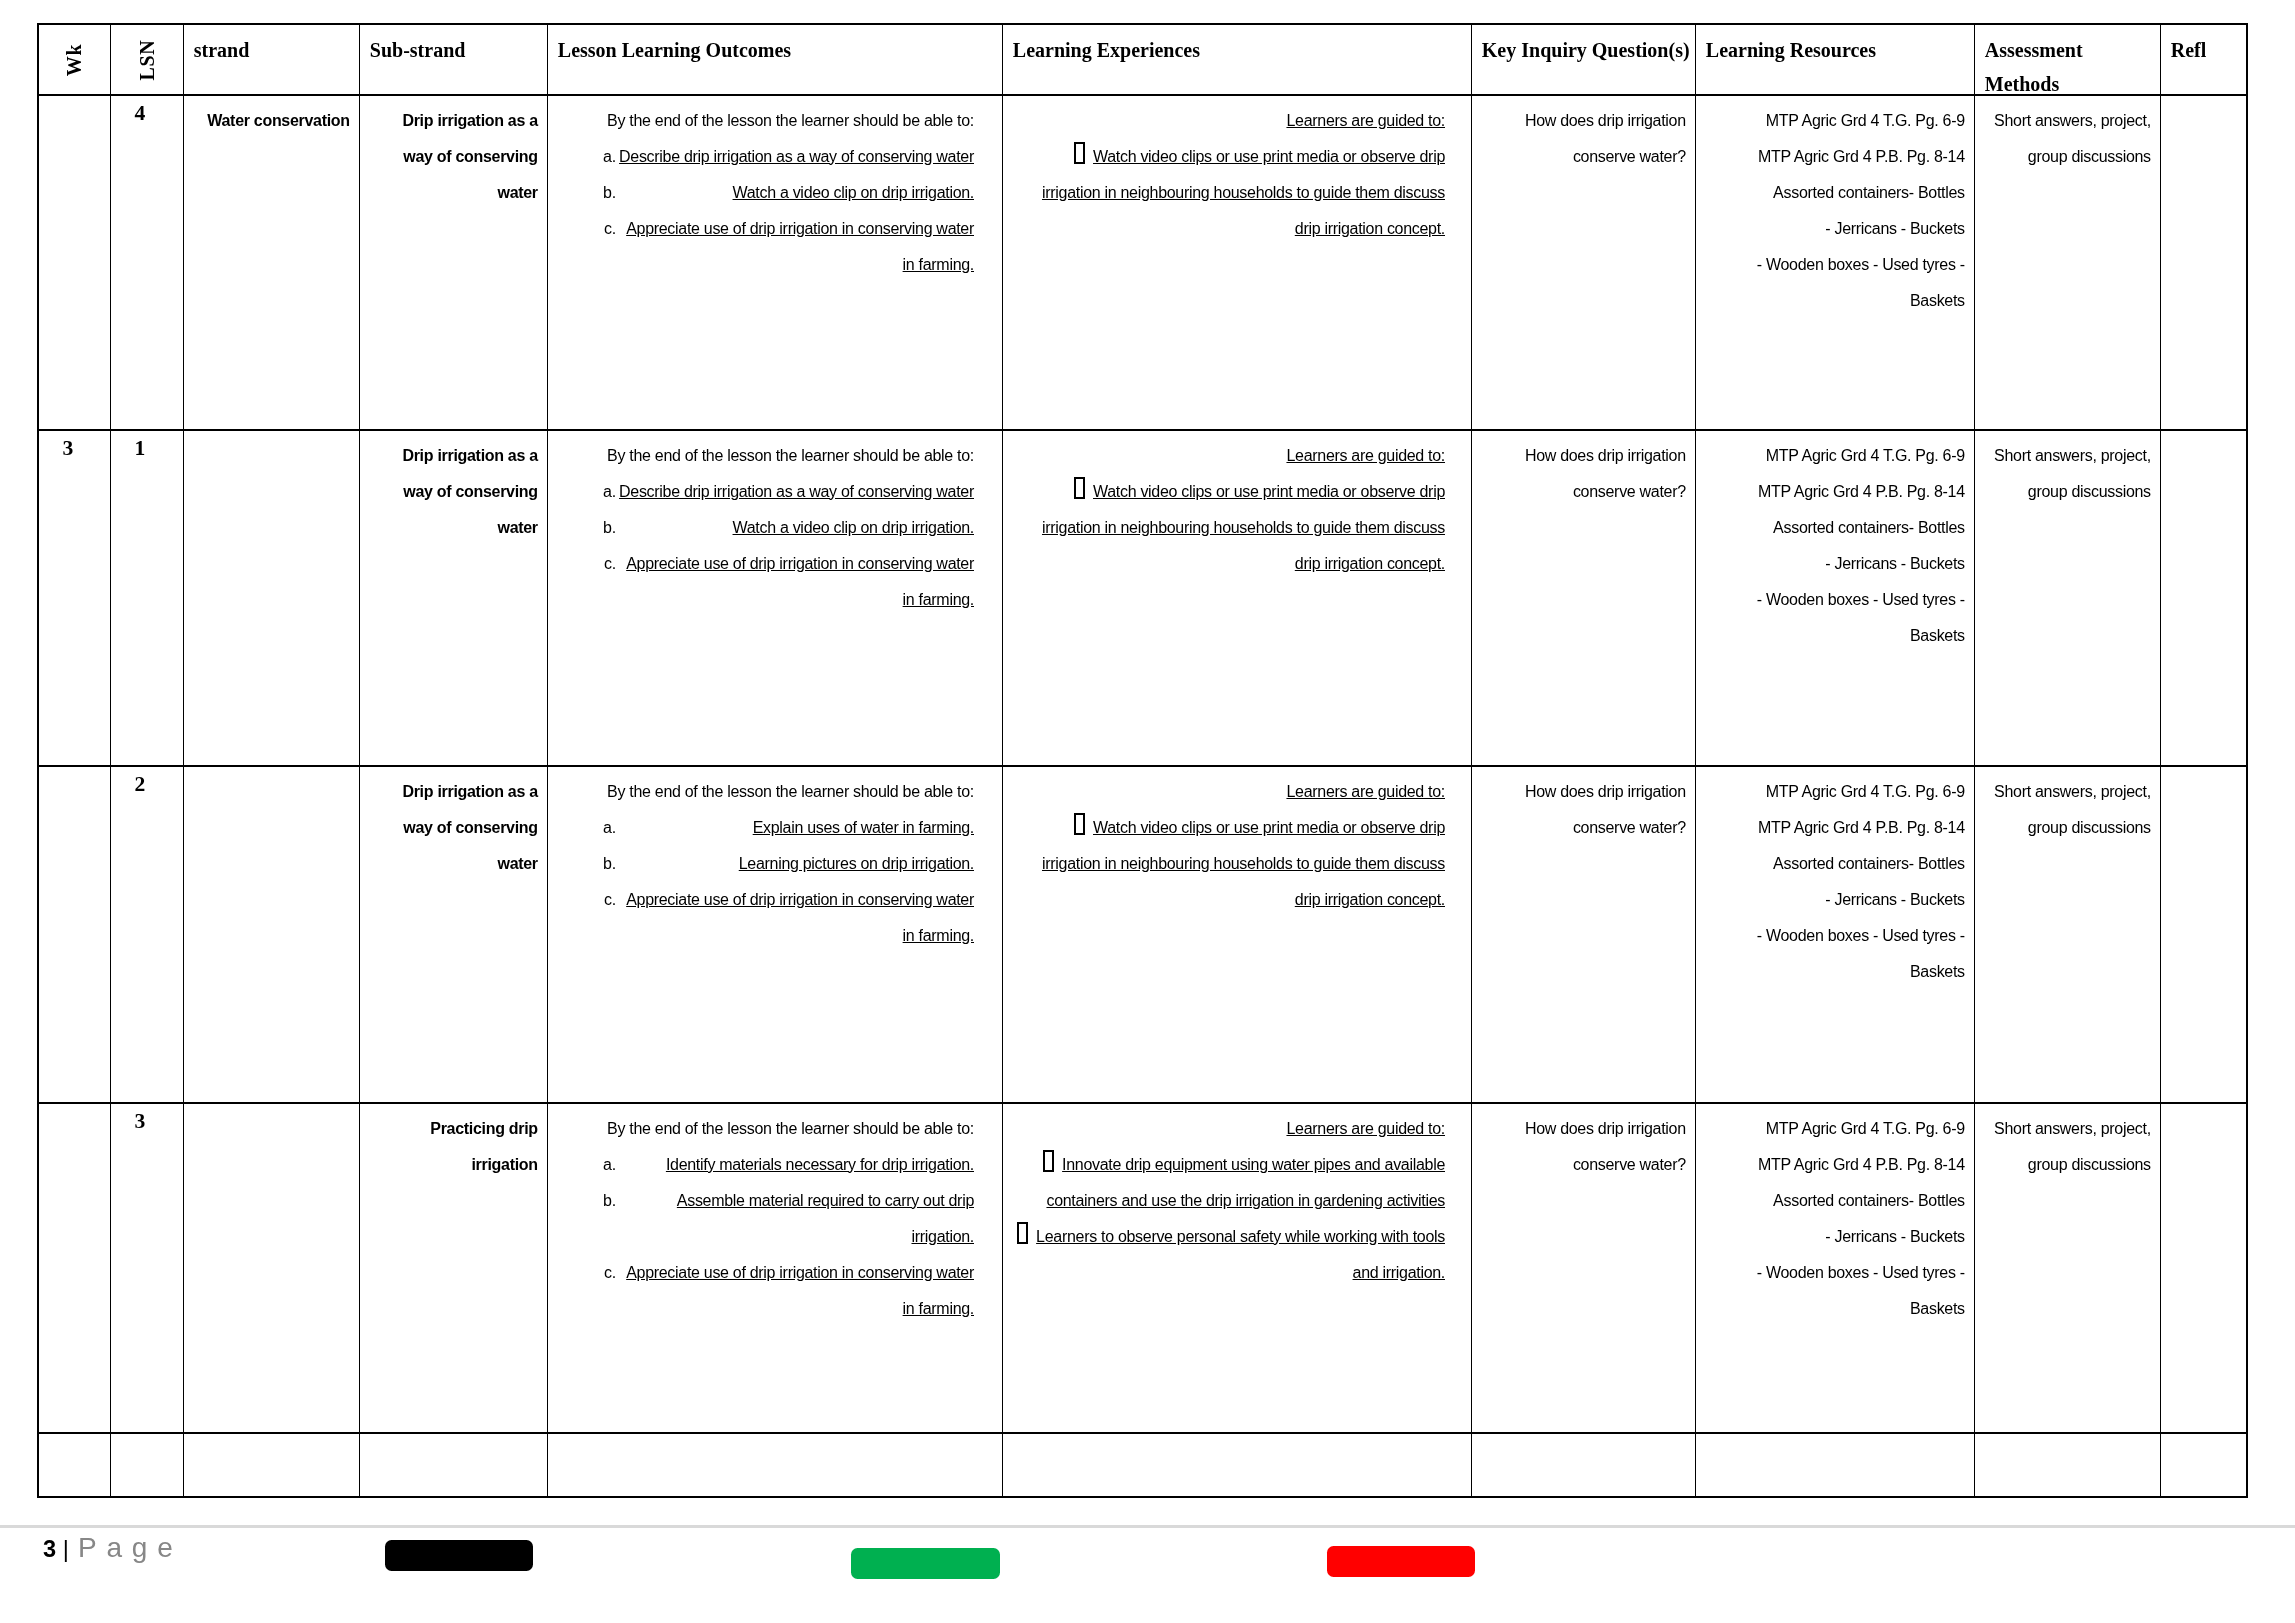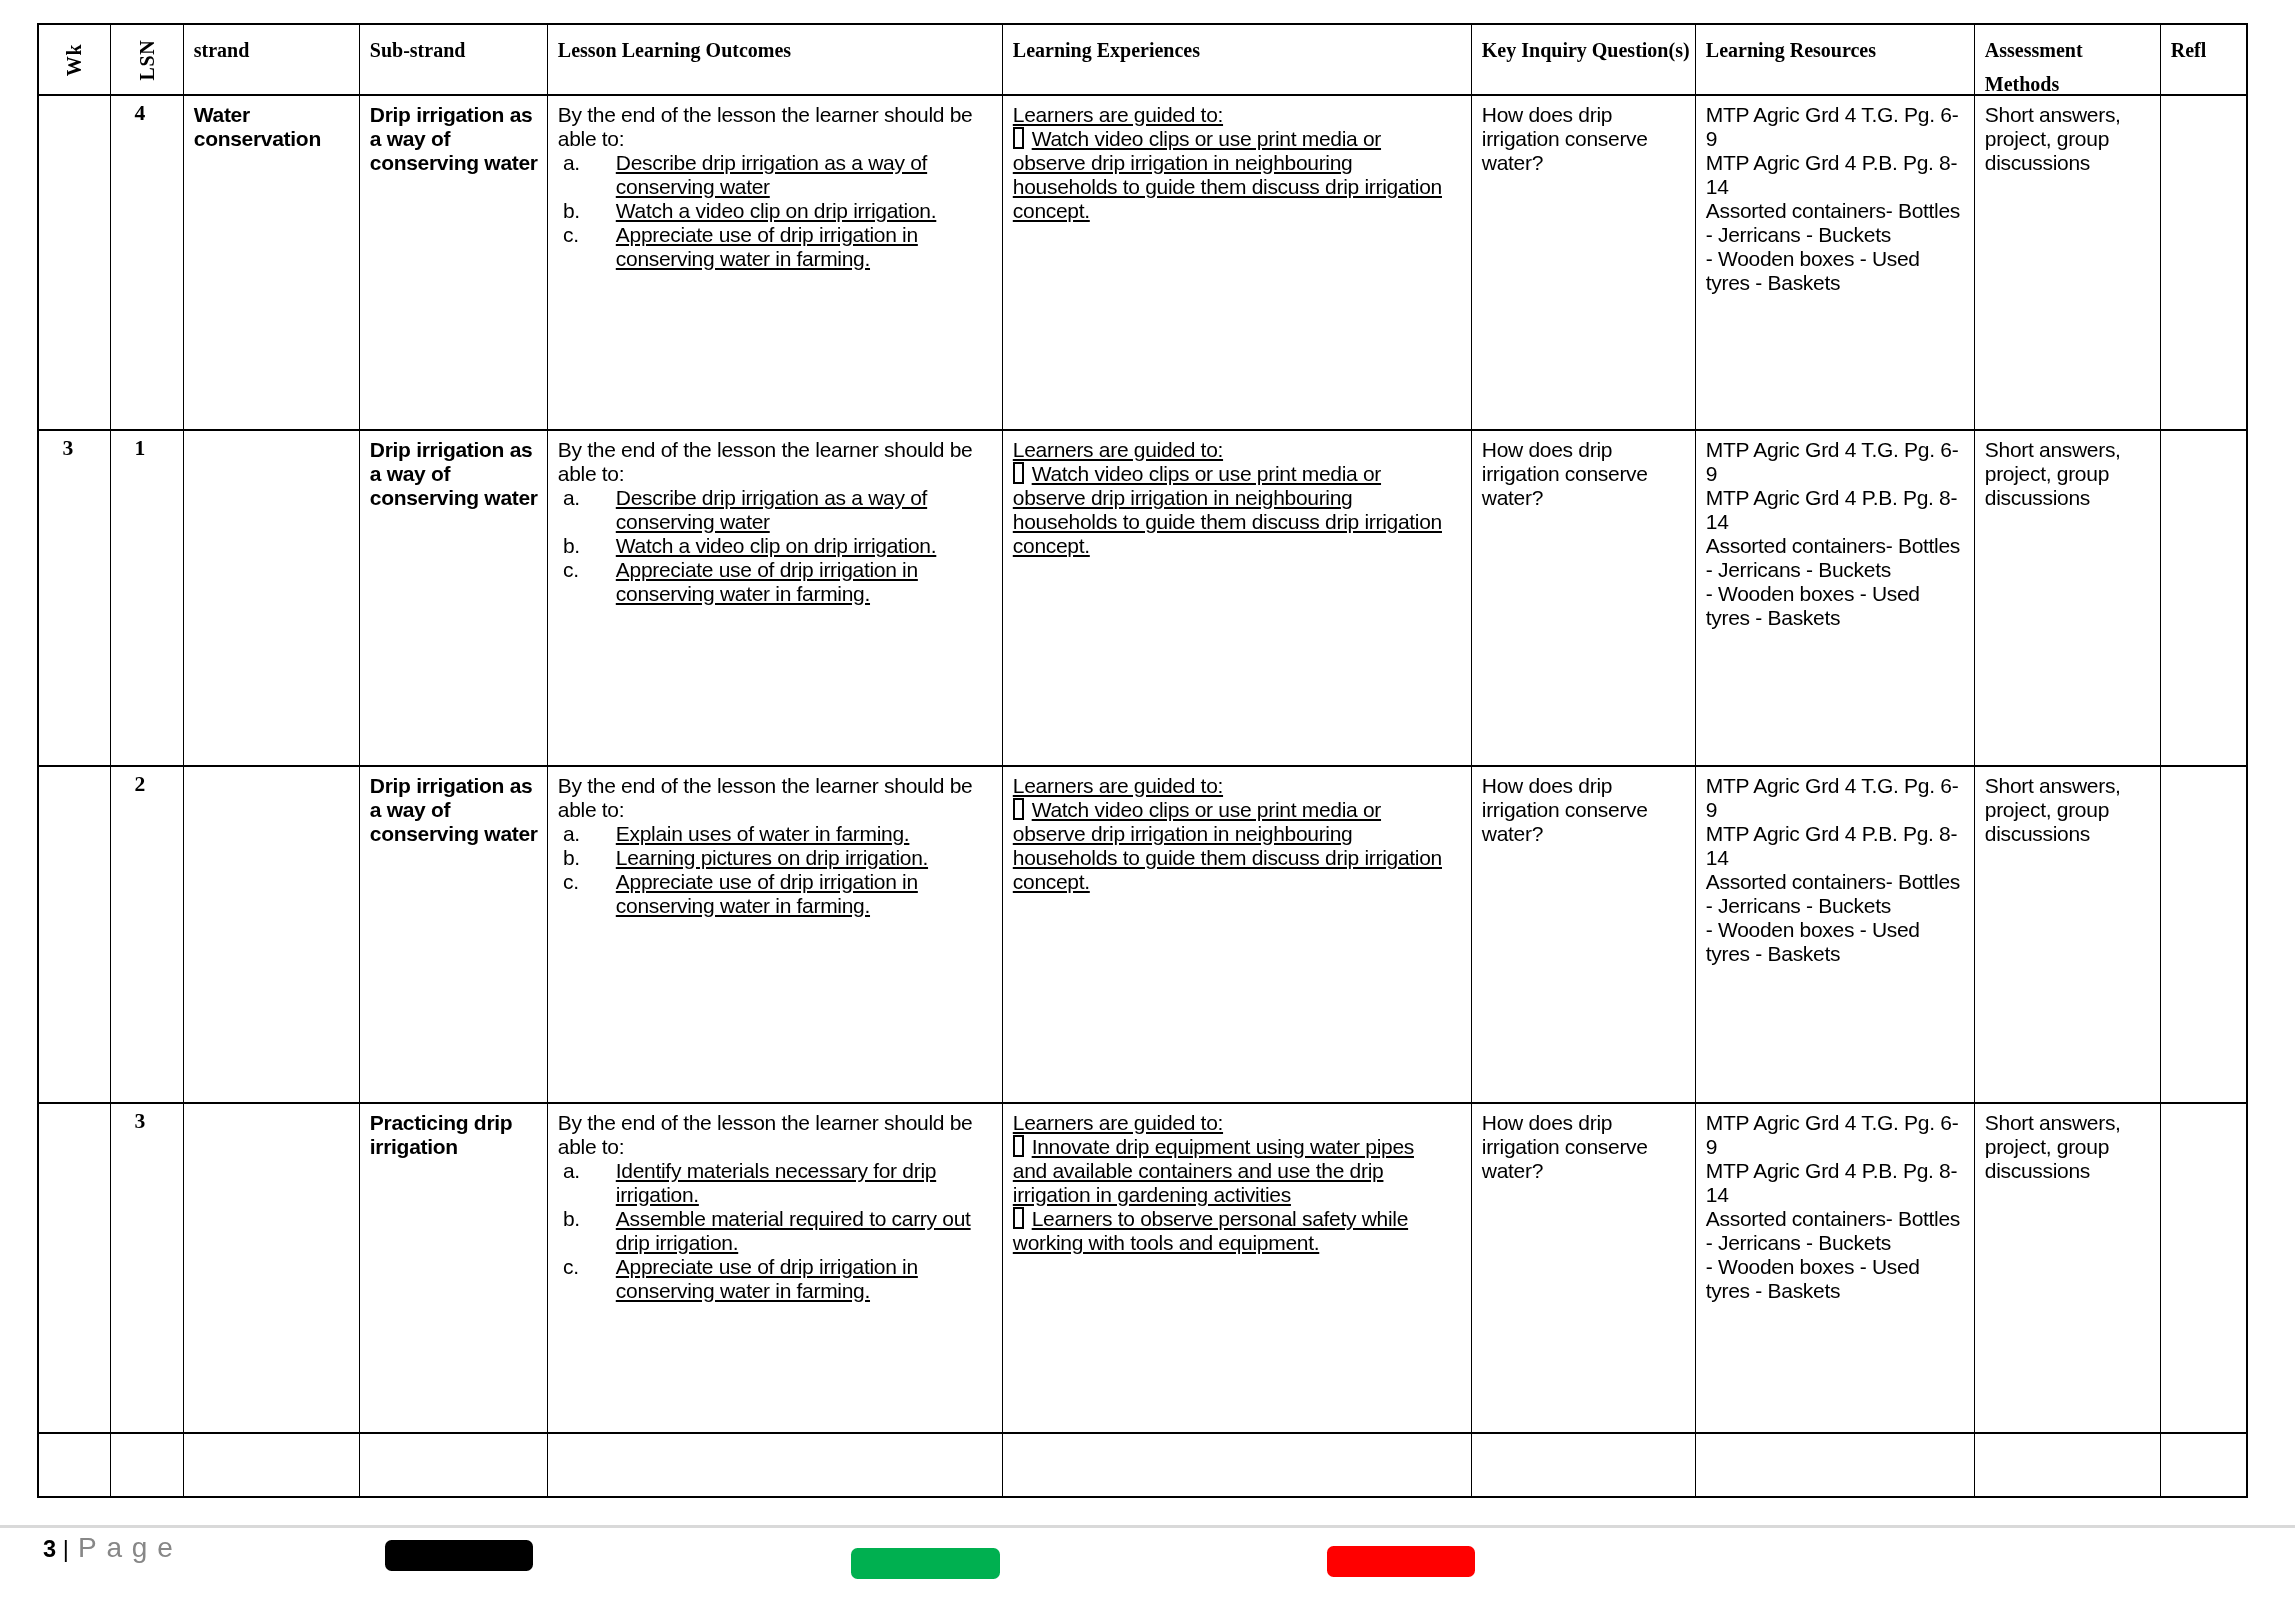--- a/index.html
+++ b/index.html
@@ -43,24 +43,25 @@
     transform: rotate(-90deg);
     font-family: "Liberation Serif", serif;
     font-weight: 700;
     font-size: 20px;
     letter-spacing: 0.7px;
     white-space: nowrap;
   }
 
   
   .bt {
-    font-size: 21px;
+    font-size: 16px;
     letter-spacing: -0.3px;
-    line-height: 24px;
+    line-height: 36px;
     padding: 6.5px 9.2px 0 9.8px;
+    text-align: right;
   }
   .bold { font-weight: 700; }
   .num {
     font-family: "Liberation Serif", serif;
     font-weight: 700;
     font-size: 21.6px;
     padding: 5.2px 0 0 23.6px;
   }
   .out { padding-right: 28px; }
   .exp { padding-right: 26px; text-decoration: underline; }
@@ -239,21 +240,21 @@
         <span class="ot">Assemble material required to carry out drip irrigation.</span>
       </div>
     <div class="oi">
         <span class="ol">c.</span>
         <span class="ot">Appreciate use of drip irrigation in conserving water in farming.</span>
       </div>
   </div>
   <div class="cell bt exp">
     <div>Learners are guided to:</div>
     <div><span class="tofu"></span><span>Innovate drip equipment using water pipes and available containers and use the drip irrigation in gardening activities</span></div>
-    <div><span class="tofu"></span><span>Learners to observe personal safety while working with tools and equipment.</span></div>
+    <div><span class="tofu"></span><span>Learners to observe personal safety while working with tools and irrigation.</span></div>
   </div>
   <div class="cell bt">How does drip irrigation conserve water?</div>
   <div class="cell bt">
     <div>MTP Agric Grd 4 T.G. Pg. 6-9</div>
     <div>MTP Agric Grd 4 P.B. Pg. 8-14</div>
     <div>Assorted containers- Bottles</div>
     <div>- Jerricans - Buckets</div>
     <div>- Wooden boxes - Used tyres - Baskets</div>
   </div>
   <div class="cell bt">Short answers, project, group discussions</div>

